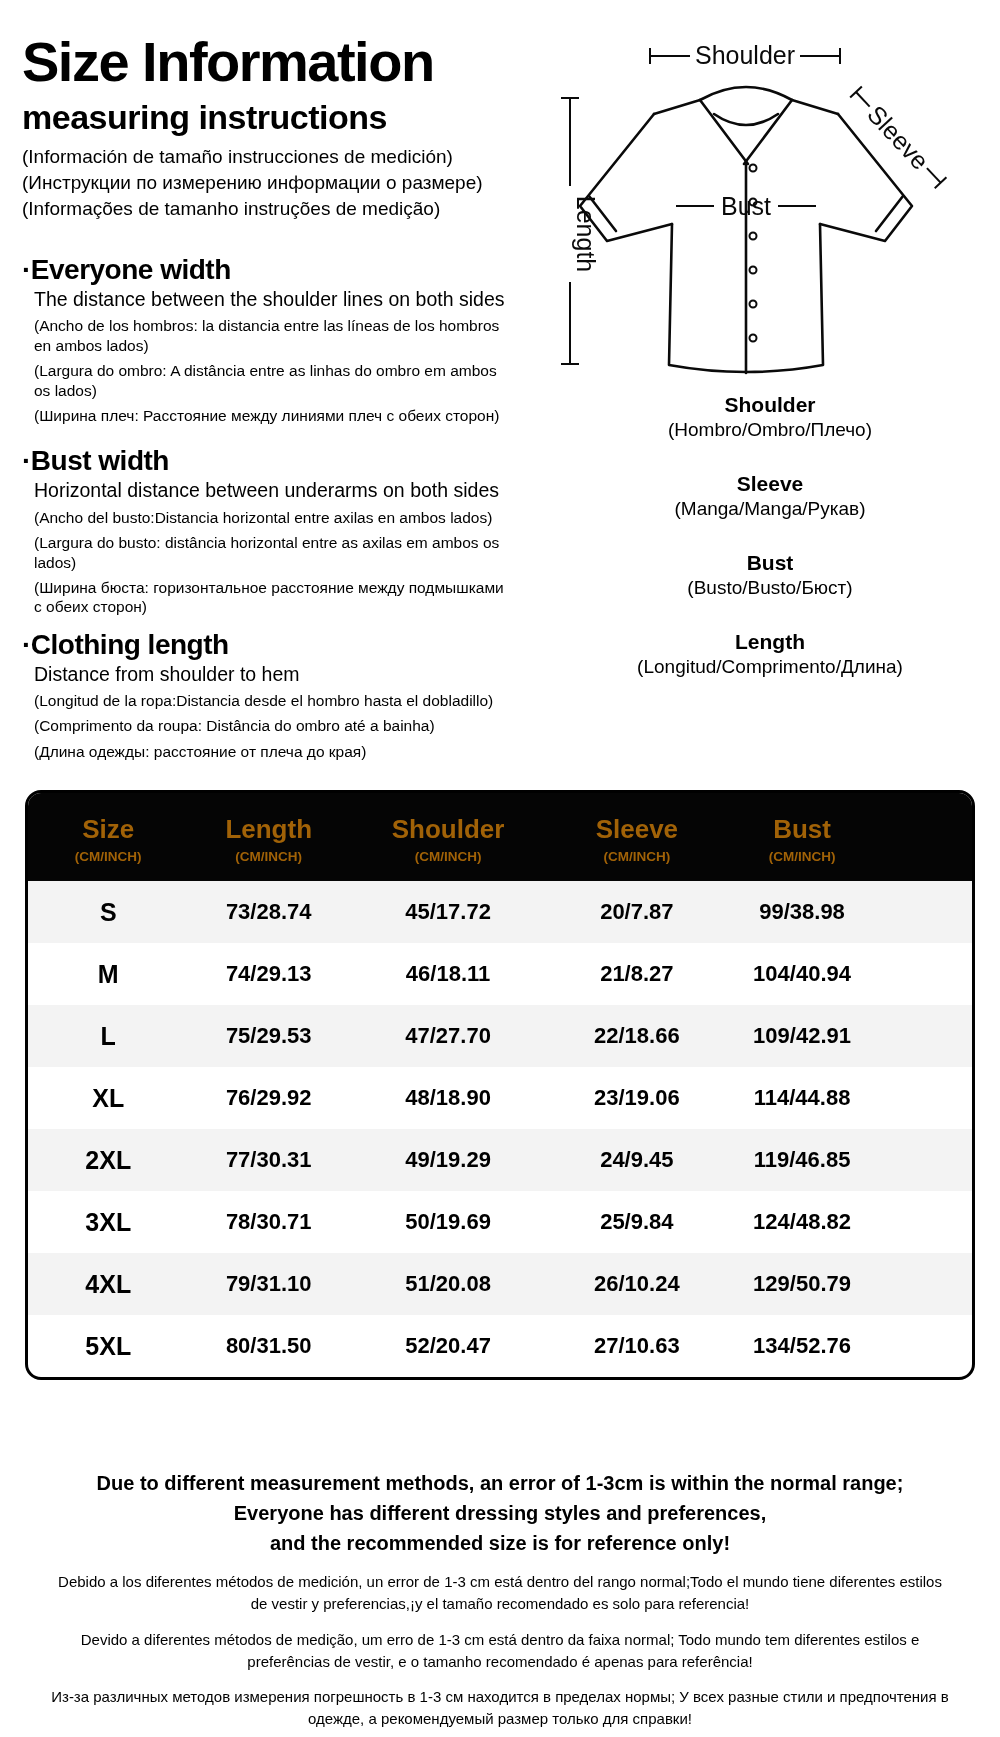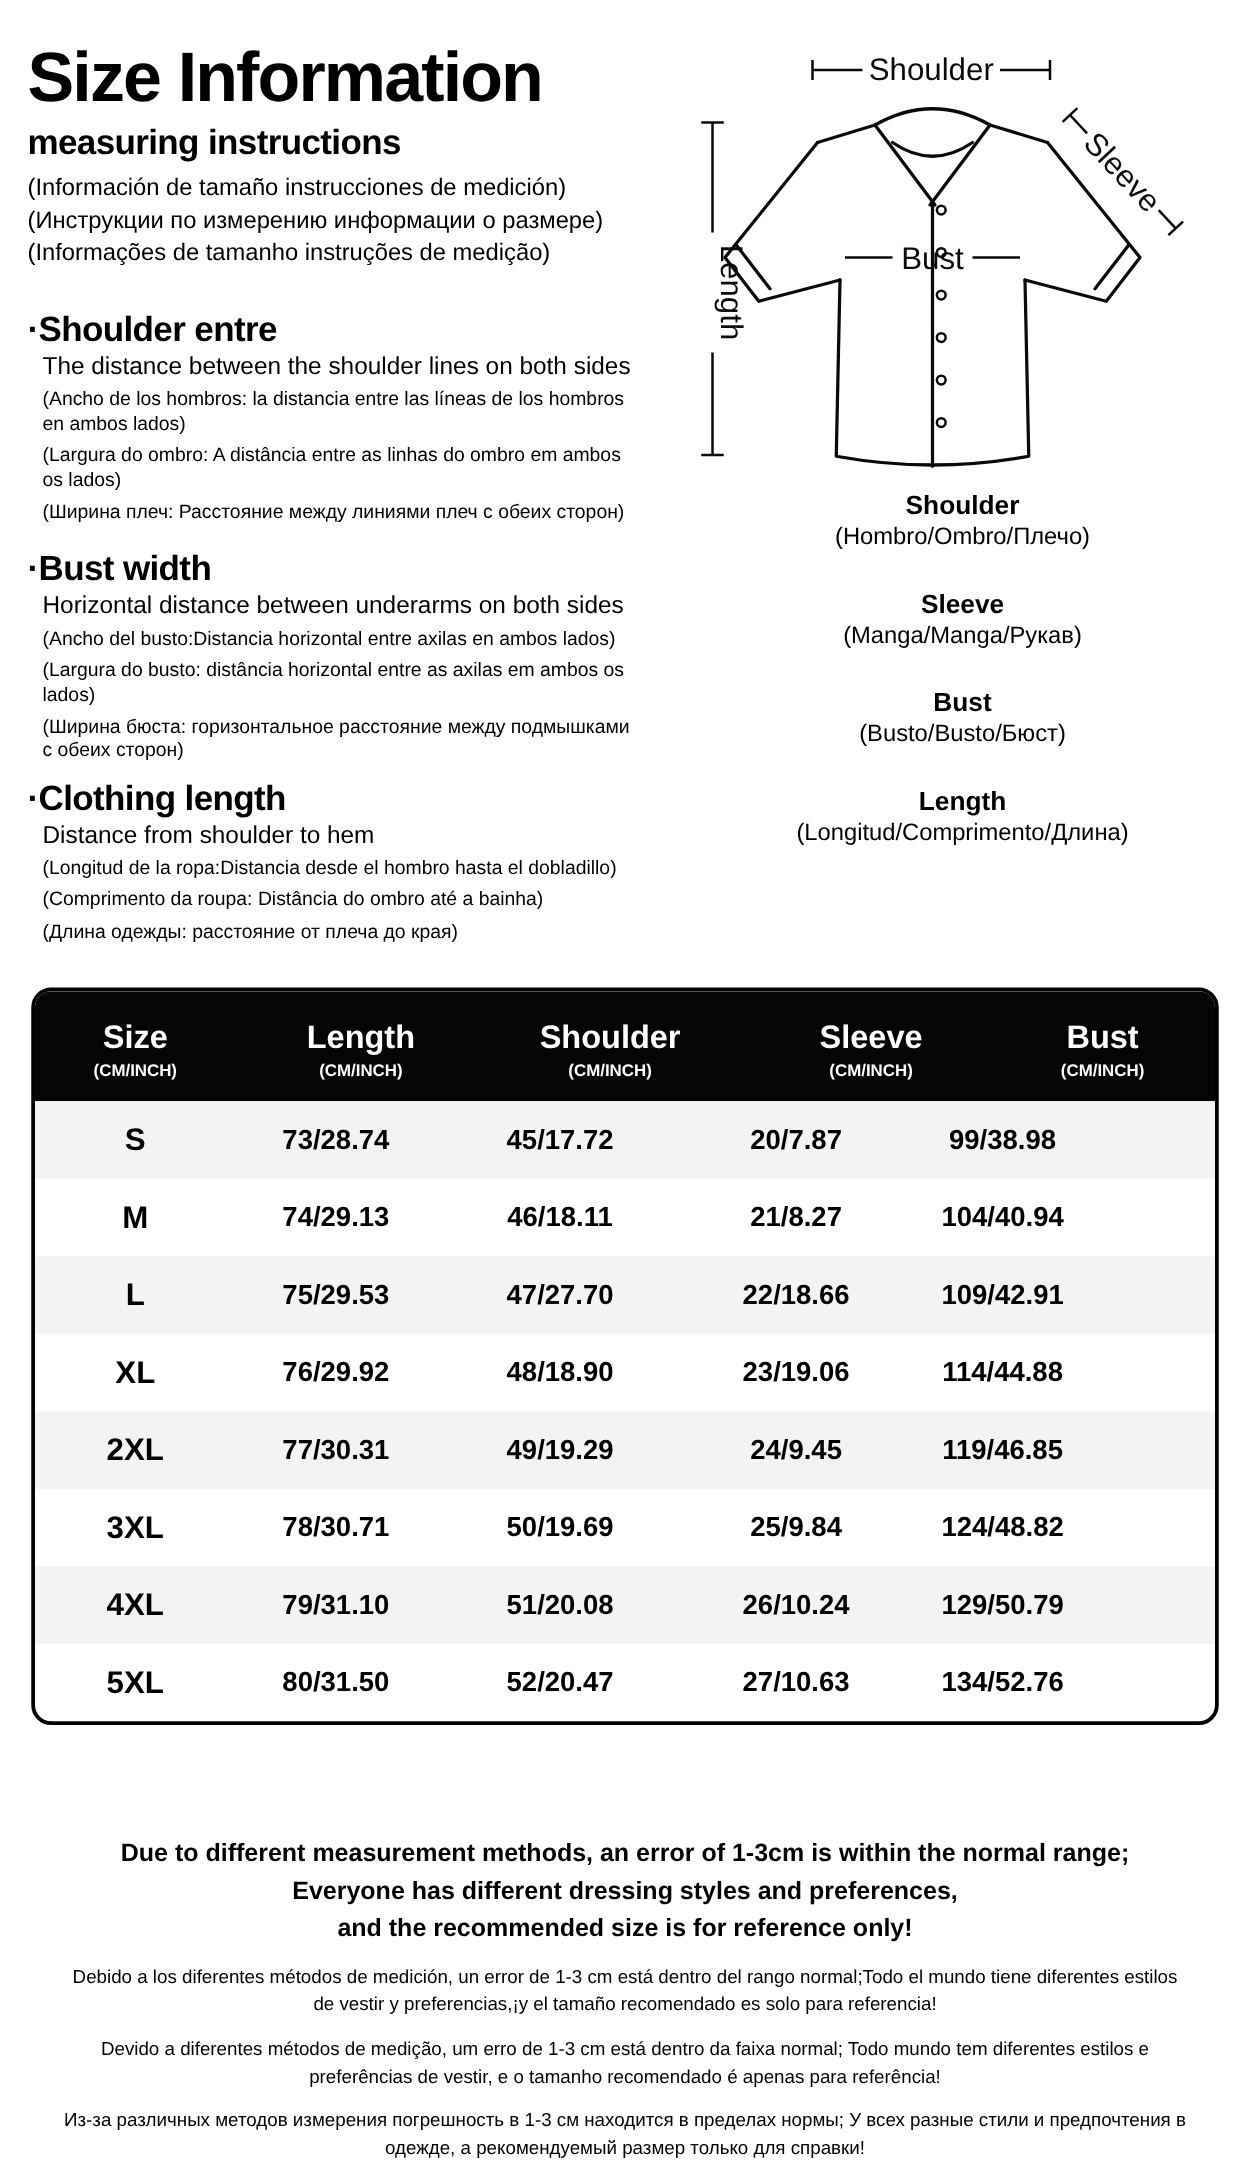--- a/index.html
+++ b/index.html
@@ -4,41 +4,41 @@
 <style>
   html,body{margin:0;padding:0;background:#fff;}
   .page{position:relative;width:1000px;height:1737px;background:#fff;color:#000;
         font-family:"Liberation Sans",sans-serif;overflow:hidden;}
   
   .top{display:flex;padding:34px 0 0 22px;height:722px;}
   .left-col{width:518px;}
   .right-col{width:460px;display:flex;flex-direction:column;align-items:center;}
   
   .page-title{margin:0;font-size:56px;line-height:1.0;font-weight:bold;letter-spacing:-1.5px;}
-  .page-subtitle{margin:10px 0 0 0;font-size:28px;line-height:1.0;font-weight:bold;letter-spacing:-0.5px;}
+  .page-subtitle{margin:10px 0 0 0;font-size:34px;line-height:1.0;font-weight:bold;letter-spacing:-0.5px;}
   .title-trans{margin-top:10px;font-size:19px;line-height:1.37;}
   
   .measure-sec.first{margin-top:34px;}
   .measure-sec.mid{margin-top:22px;}
   .measure-sec.last{margin-top:14px;}
   .sec-title{margin:0;font-size:28px;line-height:1.0;font-weight:bold;letter-spacing:-0.5px;}
   .sec-desc{margin:4px 0 0 12px;font-size:19.5px;line-height:1.15;}
   .sec-trans{margin:6px 0 0 12px;font-size:15.5px;line-height:1.25;max-width:478px;}
   
   .diagram svg{display:block;}
   svg text{font-family:"Liberation Sans",sans-serif;fill:#0a0a0a;}
   .legend{margin-top:10px;text-align:center;}
   .legend-item{margin-bottom:32px;}
   .legend-term{font-size:21px;font-weight:bold;line-height:1.0;}
   .legend-trans{font-size:19px;margin-top:4px;line-height:1.15;}
   
   .size-table{margin:34px 25px 0 25px;border:3.5px solid #000;border-radius:16px;
               overflow:hidden;background:#fff;}
-  .t-head{background:#050505;color:#ffffff;display:grid;
-          grid-template-columns:17% 17% 21% 19% 16%;padding:22px 0 17px 0;gap:20px;}
+  .t-head{background:#050505;color:#a16207;display:grid;
+          grid-template-columns:17% 17% 21% 19% 16%;padding:22px 0 17px 0;}
   .t-col{text-align:center;}
   .t-col-name{font-size:26px;font-weight:bold;line-height:1.1;}
   .t-col-unit{font-size:13.5px;font-weight:bold;margin-top:6px;line-height:1.1;}
   .t-row{display:grid;grid-template-columns:17% 17% 21% 19% 16%;height:62px;
          align-items:center;text-align:center;font-weight:bold;font-size:22px;}
   .t-row:nth-child(odd){background:#f3f3f3;}
   .t-size{font-size:25px;}
   
   .footer{margin-top:88px;text-align:center;}
   .footer-en{font-size:20px;font-weight:bold;line-height:1.5;}
@@ -54,21 +54,21 @@
     <div class="left-col">
       <h1 class="page-title">Size Information</h1>
       <h2 class="page-subtitle">measuring instructions</h2>
       <div class="title-trans">
         <div>(Información de tamaño instrucciones de medición)</div>
         <div>(Инструкции по измерению информации о размере)</div>
         <div>(Informações de tamanho instruções de medição)</div>
       </div>
 
       <section class="measure-sec first">
-        <h3 class="sec-title">·Shoulder entre</h3>
+        <h3 class="sec-title">·Everyone width</h3>
         <div class="sec-desc">The distance between the shoulder lines on both sides</div>
         <p class="sec-trans">(Ancho de los hombros: la distancia entre las líneas de los hombros en ambos lados)</p>
         <p class="sec-trans">(Largura do ombro: A distância entre as linhas do ombro em ambos os lados)</p>
         <p class="sec-trans">(Ширина плеч: Расстояние между линиями плеч с обеих сторон)</p>
       </section>
 
       <section class="measure-sec mid">
         <h3 class="sec-title">·Bust width</h3>
         <div class="sec-desc">Horizontal distance between underarms on both sides</div>
         <p class="sec-trans">(Ancho del busto:Distancia horizontal entre axilas en ambos lados)</p>

